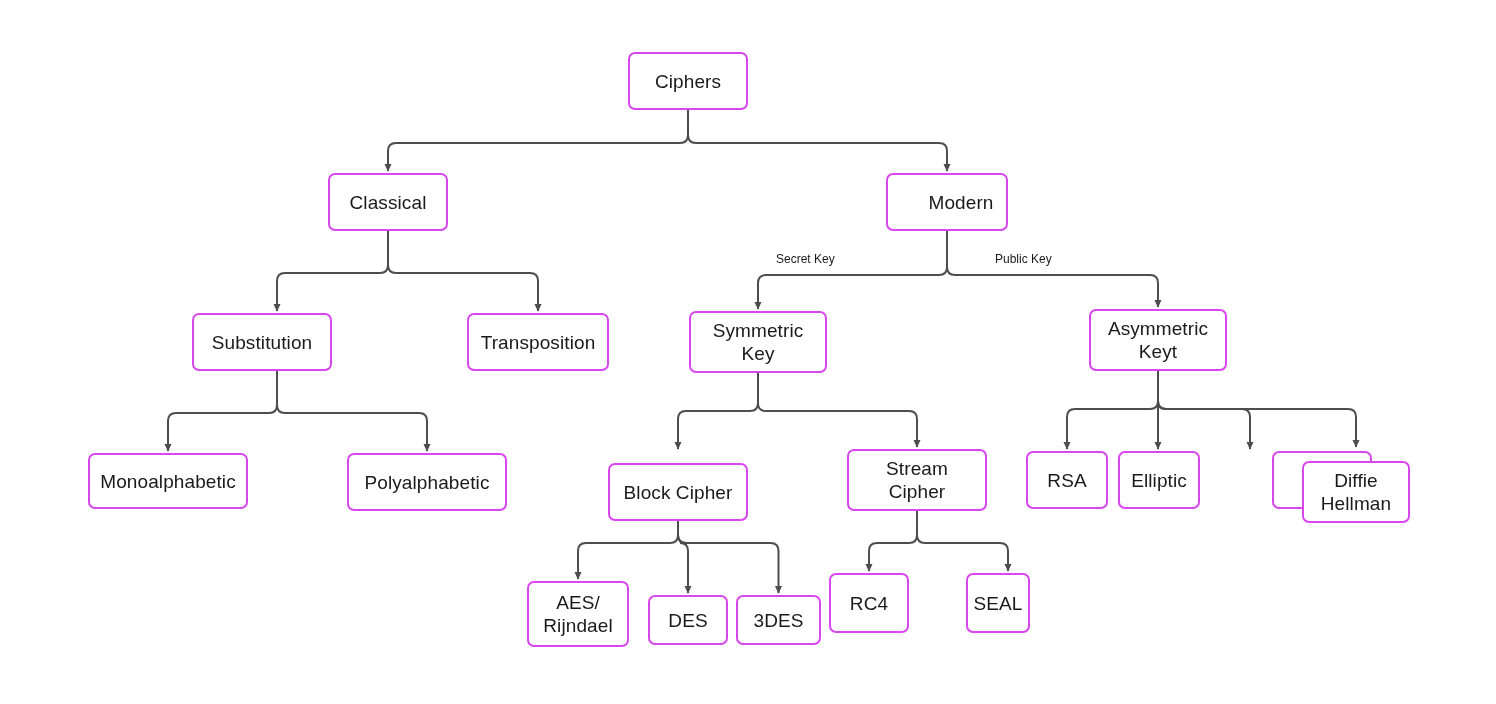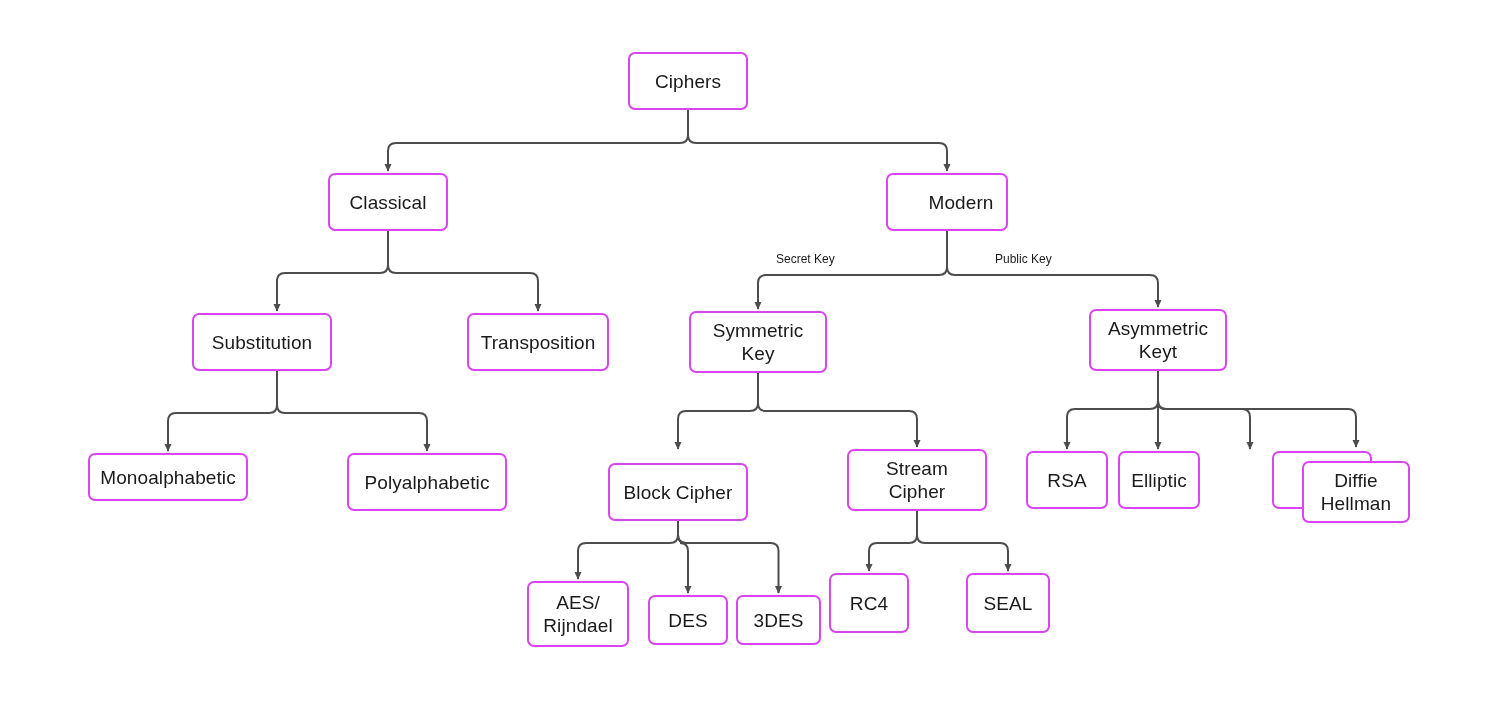--- a/index.html
+++ b/index.html
@@ -85,34 +85,34 @@
   <div id="nodes">
       <div class="node" style="left: 628px; top: 52px; width: 120px; height: 58px;">Ciphers</div>
       <div class="node" style="left: 328px; top: 173px; width: 120px; height: 58px;">Classical</div>
       <div class="node" style="left: 886px; top: 173px; width: 122px; height: 58px; padding-left: 28px;">Modern</div>
       <div class="node" style="left: 192px; top: 313px; width: 140px; height: 58px;">Substitution</div>
       <div class="node" style="left: 467px; top: 313px; width: 142px; height: 58px;">Transposition</div>
       <div class="node" style="left: 689px; top: 311px; width: 138px; height: 62px;">Symmetric
 Key</div>
       <div class="node" style="left: 1089px; top: 309px; width: 138px; height: 62px;">Asymmetric
 Keyt</div>
-      <div class="node" style="left: 88px; top: 453px; width: 160px; height: 48px;">Monoalphabetic</div>
+      <div class="node" style="left: 88px; top: 453px; width: 160px; height: 56px;">Monoalphabetic</div>
       <div class="node" style="left: 347px; top: 453px; width: 160px; height: 58px;">Polyalphabetic</div>
       <div class="node" style="left: 608px; top: 451px; width: 140px; height: 58px; margin-top: 12px;">Block Cipher</div>
       <div class="node" style="left: 847px; top: 449px; width: 140px; height: 62px;">Stream
 Cipher</div>
       <div class="node" style="left: 1026px; top: 451px; width: 82px; height: 58px;">RSA</div>
       <div class="node" style="left: 1118px; top: 451px; width: 82px; height: 58px;">Elliptic</div>
       <div class="node" style="left: 1272px; top: 451px; width: 100px; height: 58px;">DSA</div>
       <div class="node" style="left: 1302px; top: 449px; width: 108px; height: 62px; margin-top: 12px;">Diffie
 Hellman</div>
       <div class="node" style="left: 527px; top: 581px; width: 102px; height: 66px;">AES/
 Rijndael</div>
       <div class="node" style="left: 648px; top: 595px; width: 80px; height: 50px;">DES</div>
       <div class="node" style="left: 736px; top: 595px; width: 85px; height: 50px;">3DES</div>
       <div class="node" style="left: 829px; top: 573px; width: 80px; height: 60px;">RC4</div>
-      <div class="node" style="left: 966px; top: 573px; width: 84px; height: 60px;">SEAL</div>
+      <div class="node" style="left: 966px; top: 573px; width: 64px; height: 60px;">SEAL</div>
     </div>
   <div id="labels">
       <div class="edge-label" style="left: 773px; top: 249px;">Secret Key</div>
       <div class="edge-label" style="left: 992px; top: 249px;">Public Key</div>
     </div>
 </div>
 
 </body></html>

